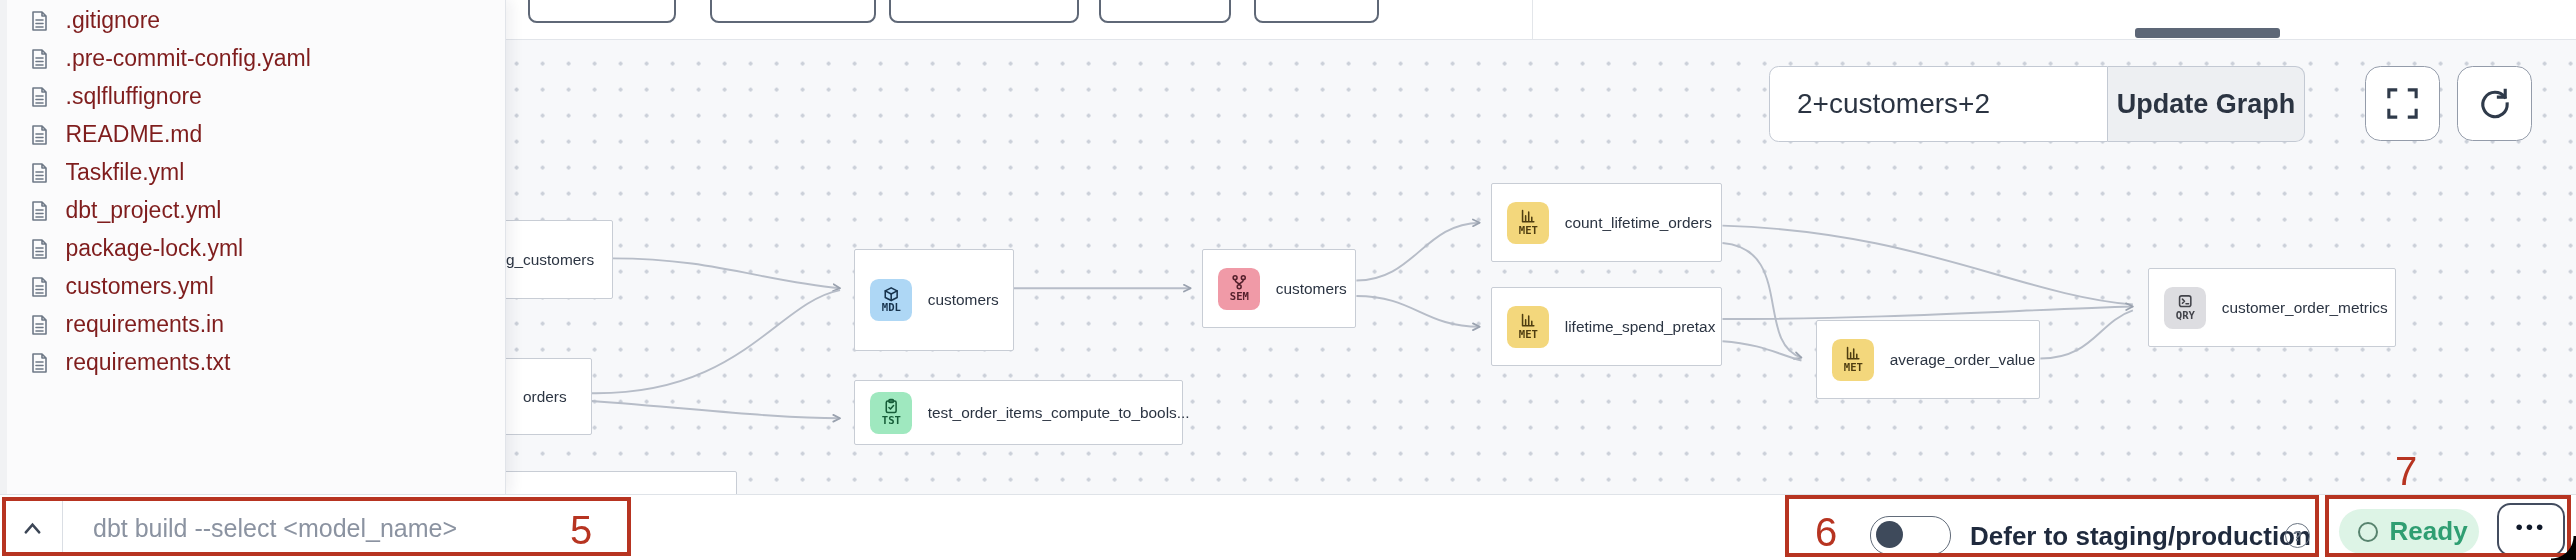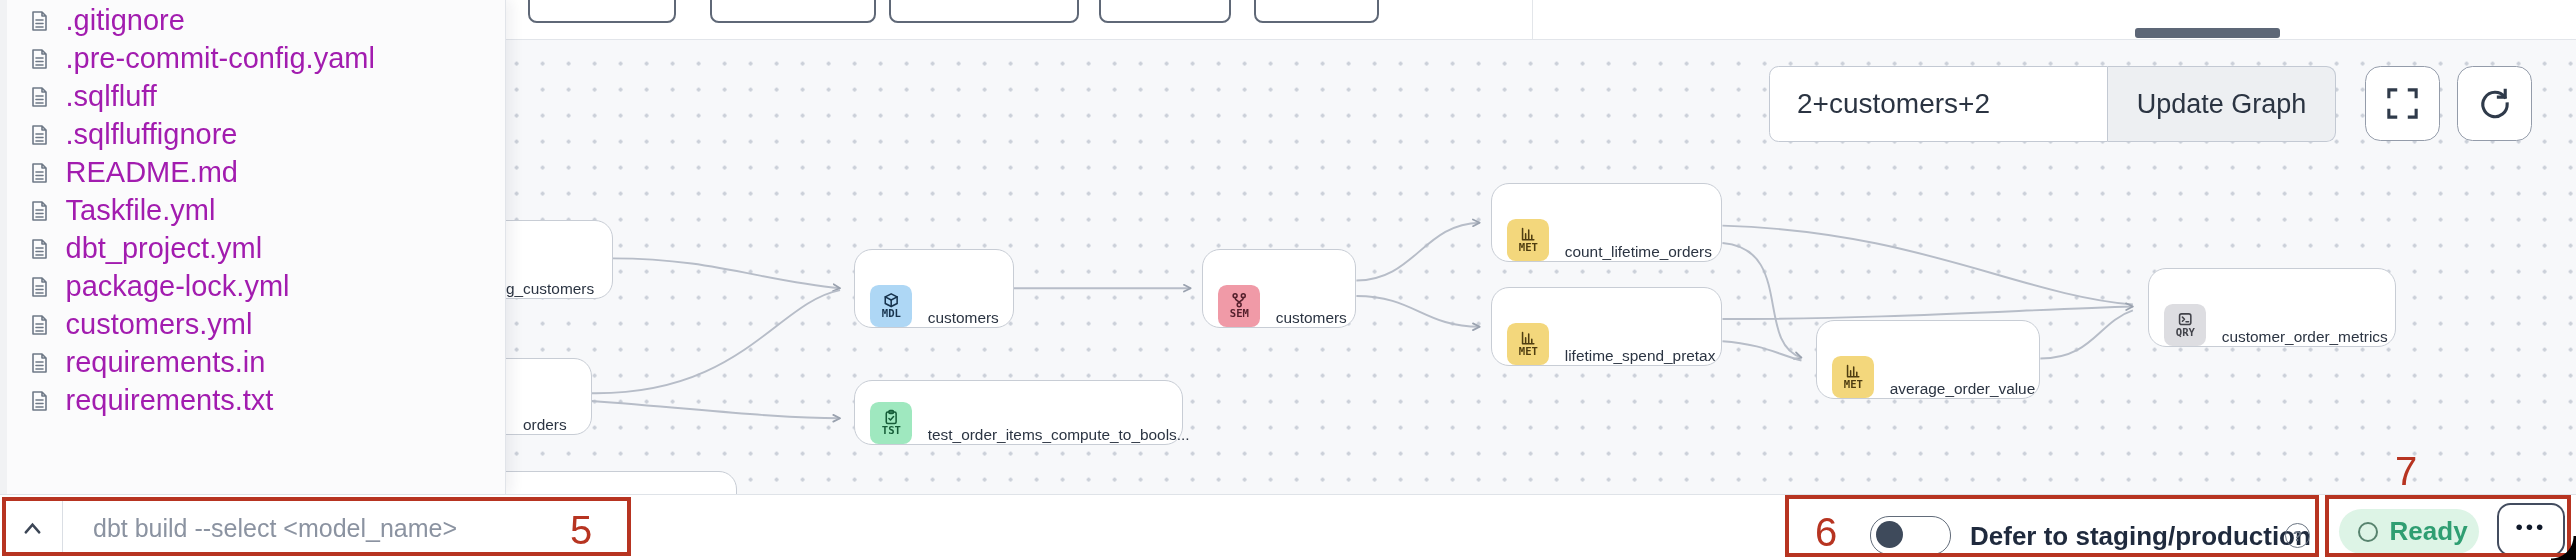--- a/index.html
+++ b/index.html
@@ -14,49 +14,49 @@
   .cut-button{position:absolute;top:-11.6px;height:35px;background:#fff;
     border:2.4px solid #5f6877;border-radius:8.7px;box-sizing:border-box;}
   .strip-divider{position:absolute;top:0;height:39px;width:1px;background:#e3e6ea;}
   .tab-indicator{position:absolute;top:28px;height:9.6px;border-radius:2.9px;background:#5d6777;}
   
   .canvas-dots{position:absolute;left:0;right:0;top:39px;height:455px;
     background-color:#f7f8fa;
     background-image:radial-gradient(circle,#cbd0d9 1.6px,transparent 1.8px);
     background-size:26px 26px;background-position:9.6px 11.6px;z-index:0;}
   #edges{position:absolute;left:0;top:0;z-index:1;pointer-events:none;}
-  .node{position:absolute;background:#fff;border:1.9px solid #c8cdd5;border-radius:18px;
-    box-sizing:border-box;display:flex;align-items:flex-end;gap:15.4px;z-index:2;}
+  .node{position:absolute;background:#fff;border:1.9px solid #c8cdd5;border-radius:2px;
+    box-sizing:border-box;display:flex;align-items:center;gap:15.4px;z-index:2;}
   .node-label{font-size:15.4px;color:#2b3442;font-weight:500;white-space:nowrap;}
   .node-badge{width:42px;height:42px;border-radius:8.7px;display:flex;flex-direction:column;
     align-items:center;justify-content:center;flex:0 0 42px;}
   .node-badge svg{width:16.4px;height:16.4px;stroke:currentColor;fill:none;
     stroke-width:1.5;stroke-linejoin:round;stroke-linecap:round;}
   .badge-label{font-family:"DejaVu Sans Mono",monospace;font-size:10.6px;font-weight:700;line-height:1.1;}
   
   .selector-group{position:absolute;left:1769px;top:66px;height:76px;display:flex;z-index:2;}
   .selector-input{width:339px;height:76px;box-sizing:border-box;border:1.9px solid #c3c9d3;
     border-right:1px solid #c3c9d3;border-radius:9.6px 0 0 9.6px;background:#fff;
     font-family:"Liberation Sans",sans-serif;font-size:28px;color:#2b3442;padding:0 0 0 27px;outline:none;}
-  .update-btn{width:228px;height:76px;box-sizing:border-box;border:1.9px solid #c3c9d3;border-left:none;
-    border-radius:0 9.6px 9.6px 0;background:#edeff2;font-size:27px;font-weight:400;color:#2b3442;
+  .update-btn{width:197px;height:76px;box-sizing:border-box;border:1.9px solid #c3c9d3;border-left:none;
+    border-radius:0 9.6px 9.6px 0;background:#edeff2;font-size:27px;font-weight:700;color:#2b3442;
     display:flex;align-items:center;justify-content:center;cursor:pointer;}
   .square-btn{position:absolute;top:66px;width:75px;height:75px;box-sizing:border-box;background:#fff;
     border:1.9px solid #949caa;border-radius:15.4px;display:flex;align-items:center;justify-content:center;z-index:2;}
   .square-btn svg{width:39px;height:39px;stroke:#2f3a4a;fill:none;stroke-width:3.2;
     stroke-linecap:square;}
   
   .sidebar{position:absolute;left:0;top:0;width:506px;height:494px;background:#fbfbfc;
     border-right:1px solid #e1e4e9;box-shadow:5.8px 0 13.5px rgba(30,35,50,.07);z-index:3;box-sizing:border-box;}
   .sidebar-inner-edge{position:absolute;left:0;top:0;width:6.7px;height:494px;background:#f1f2f4;}
   .file-list{position:absolute;left:0;top:1.9px;right:0;}
   .file-row{height:38px;display:flex;align-items:center;padding-left:27px;gap:14.5px;cursor:pointer;}
   .file-row svg{width:24px;height:24px;stroke:#6f7987;fill:none;stroke-width:1.6;
     stroke-linejoin:round;stroke-linecap:round;flex:0 0 24px;}
-  .file-name{font-size:29px;color:#a21caf;white-space:nowrap;}
+  .file-name{font-size:23px;color:#7f1d1d;white-space:nowrap;}
   .folder-name{font-size:23px;color:#6a7380;font-style:italic;}
   
   .bottom-bar{position:absolute;left:0;top:494px;width:2576px;height:66px;background:#fff;
     border-top:1px solid #dfe3e8;box-sizing:border-box;z-index:4;}
   .collapse-btn{position:absolute;left:13.5px;top:15.4px;width:37px;height:37px;display:flex;
     align-items:center;justify-content:center;cursor:pointer;background:none;border:none;}
   .collapse-btn svg{width:25px;height:25px;stroke:#3c4656;fill:none;stroke-width:2.6;stroke-linecap:round;}
   .bar-divider{position:absolute;left:62px;top:5.8px;height:54px;width:1px;background:#dadee4;}
   .command-input{position:absolute;left:91px;top:11.6px;width:462px;height:42px;border:none;outline:none;
     background:transparent;font-family:"Liberation Sans",sans-serif;font-size:25px;color:#3f4754;}
@@ -123,21 +123,21 @@
 </svg>
 
 <div id="graph-nodes">
     <div class="node" style="left: 420px; top: 220px; width: 193px; height: 79px; padding-left: 73px;">
       <span class="node-label">stg_customers</span>
     </div>
     <div class="node" style="left: 449px; top: 358px; width: 143px; height: 77px; padding-left: 73px;">
       <span class="node-label">orders</span>
     </div>
     <div class="node" style="left: 462px; top: 471px; width: 275px; height: 77px; padding-left: 73px;"></div>
-    <div class="node" style="left: 854px; top: 249px; width: 160px; height: 79px; padding-left: 15.4px;">
+    <div class="node" style="left: 854px; top: 249px; width: 160px; height: 102px; padding-left: 15.4px;">
       <span class="node-badge" style="background: rgb(174, 215, 245); color: rgb(22, 50, 76);">
         <svg viewBox="0 0 16 16">
           <path d="M8 1.8 13.8 4.8 V11.2 L8 14.2 2.2 11.2 V4.8 Z"></path>
           <path d="M2.2 4.8 8 7.8 13.8 4.8"></path>
           <path d="M8 7.8 V14.2"></path>
         </svg>
         <span class="badge-label">MDL</span>
       </span>
       <span class="node-label">customers</span>
     </div>
@@ -229,26 +229,20 @@
         <svg viewBox="0 0 24 24">
           <path d="M6 3 h9 l4 4 v14 h-13 z M15 3 v4 h4 M9 11 h7 M9 14.5 h7 M9 18 h7"></path>
         </svg>
         <span class="file-name">.gitignore</span>
       </div>
       <div class="file-row">
         <svg viewBox="0 0 24 24">
           <path d="M6 3 h9 l4 4 v14 h-13 z M15 3 v4 h4 M9 11 h7 M9 14.5 h7 M9 18 h7"></path>
         </svg>
         <span class="file-name">.pre-commit-config.yaml</span>
-      </div>
-      <div class="file-row">
-        <svg viewBox="0 0 24 24">
-          <path d="M6 3 h9 l4 4 v14 h-13 z M15 3 v4 h4 M9 11 h7 M9 14.5 h7 M9 18 h7"></path>
-        </svg>
-        <span class="file-name">.sqlfluff</span>
       </div>
       <div class="file-row">
         <svg viewBox="0 0 24 24">
           <path d="M6 3 h9 l4 4 v14 h-13 z M15 3 v4 h4 M9 11 h7 M9 14.5 h7 M9 18 h7"></path>
         </svg>
         <span class="file-name">.sqlfluffignore</span>
       </div>
       <div class="file-row">
         <svg viewBox="0 0 24 24">
           <path d="M6 3 h9 l4 4 v14 h-13 z M15 3 v4 h4 M9 11 h7 M9 14.5 h7 M9 18 h7"></path>

